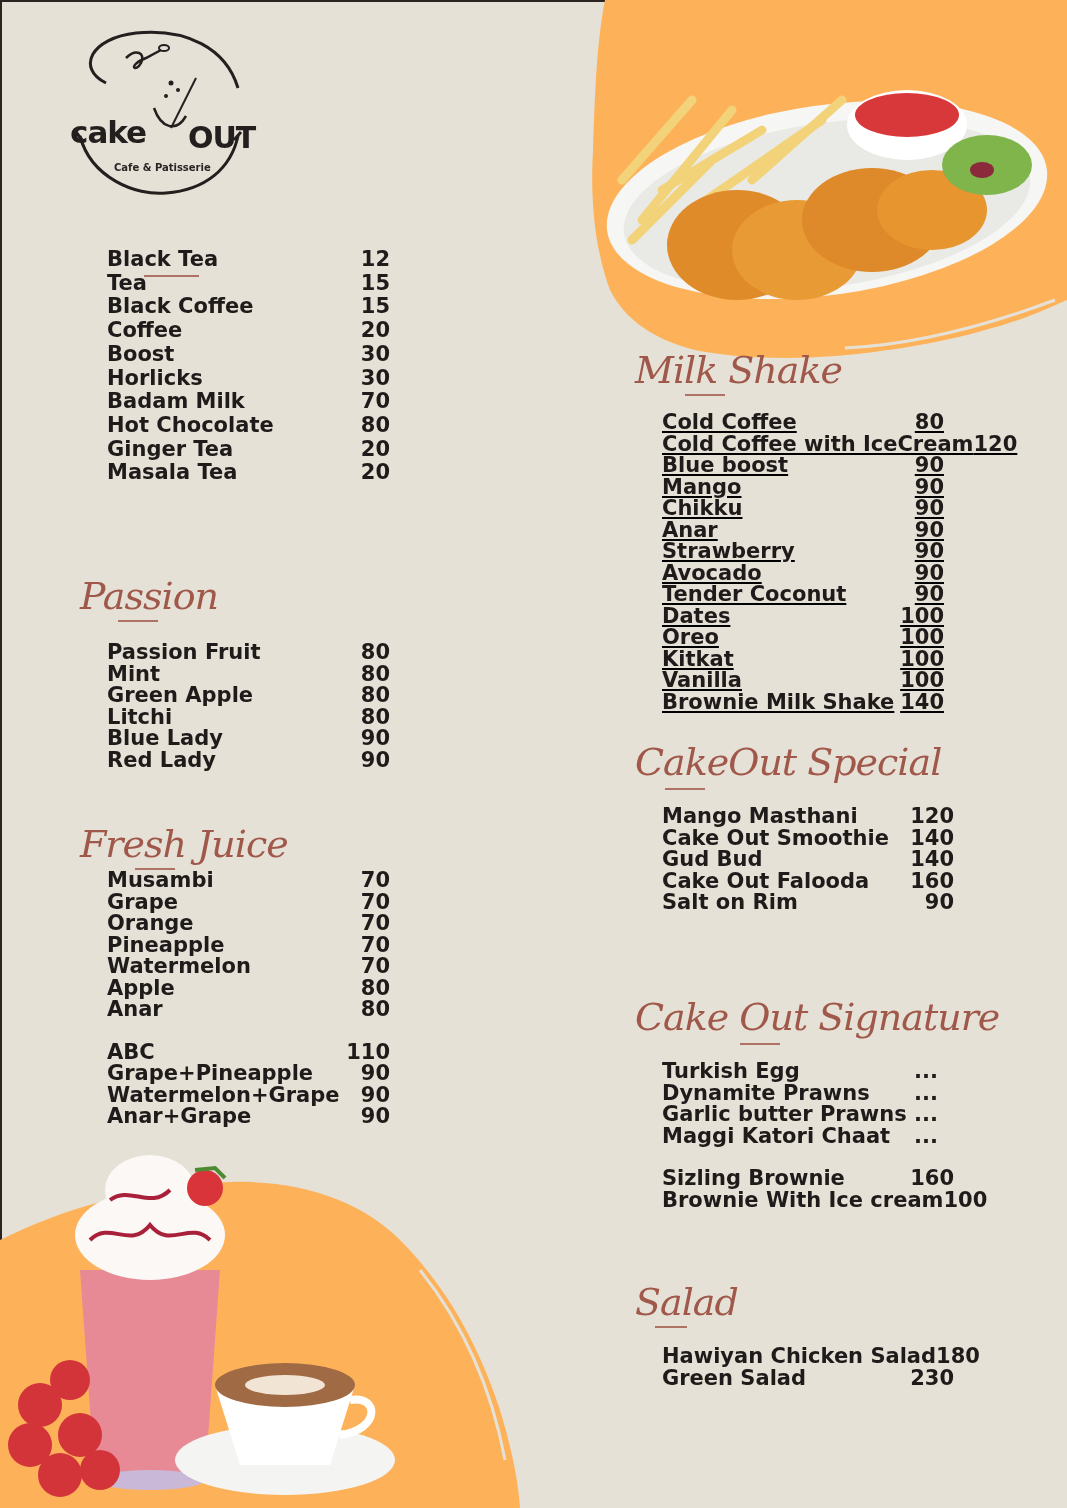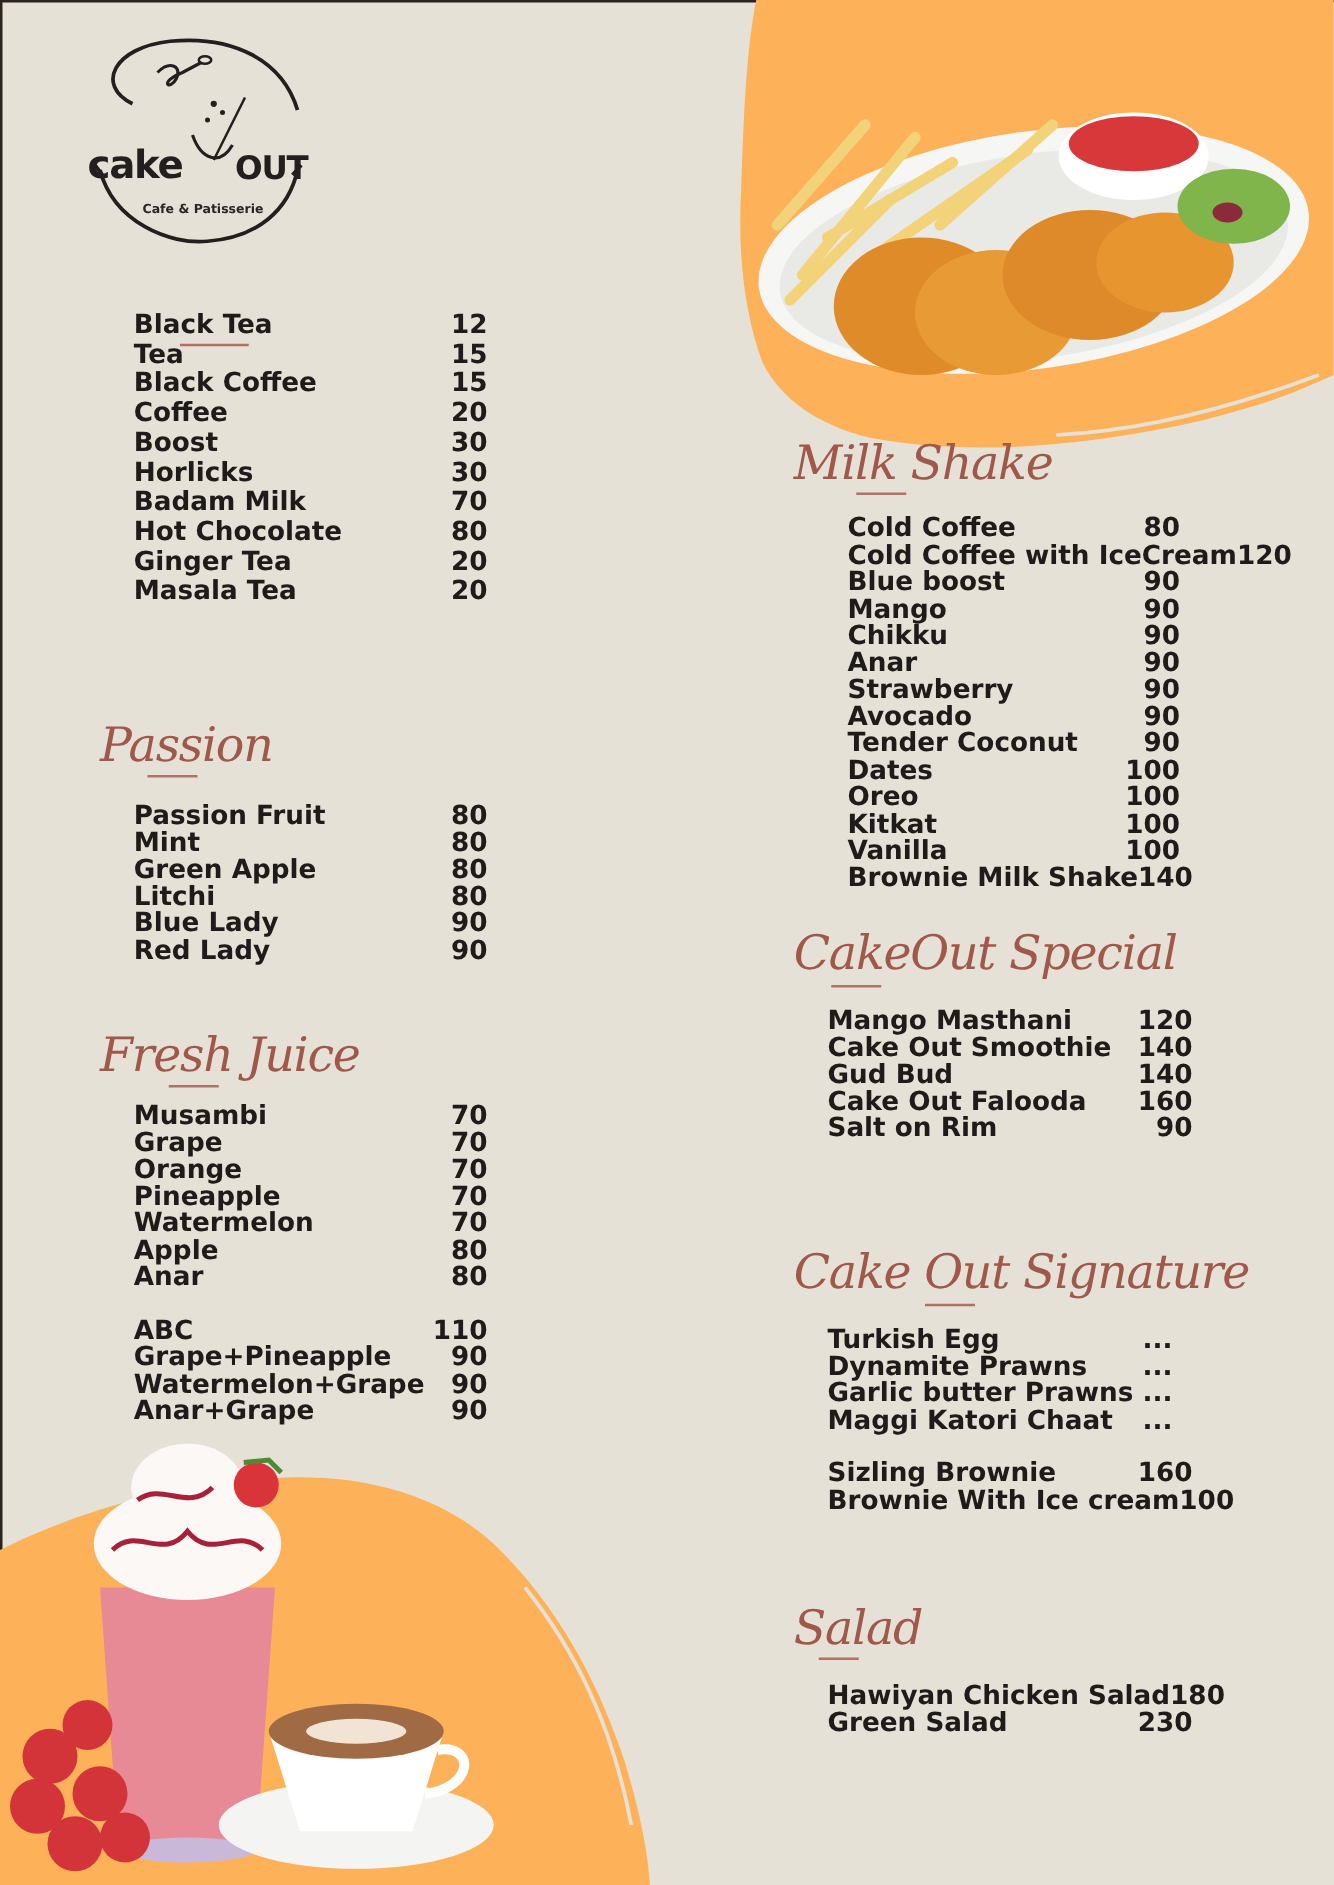--- a/index.html
+++ b/index.html
@@ -69,21 +69,21 @@
     <path d="M10,104 L16,112 M168,112 L175,104" stroke="#231f1e" stroke-width="3"></path>
     <path d="M60,30 C70,20 80,25 75,35 C70,45 60,38 80,30 L95,22" stroke="#231f1e" stroke-width="2.5" fill="none"></path>
     <ellipse cx="98" cy="20" rx="5" ry="3" stroke="#231f1e" stroke-width="2" fill="none"></ellipse>
     <path d="M88,80 C95,100 110,105 120,88" stroke="#231f1e" stroke-width="2.5" fill="none"></path>
     <path d="M105,100 L130,50" stroke="#231f1e" stroke-width="2"></path>
     <circle cx="105" cy="55" r="2.5" fill="#231f1e"></circle>
     <circle cx="112" cy="62" r="2" fill="#231f1e"></circle>
     <circle cx="100" cy="68" r="2" fill="#231f1e"></circle>
   </svg>
   <span class="logo-word" style="left:4px;">cake</span>
-  <span class="logo-word" style="left:122px;font-size:26px;top:92px;">OUT</span>
+  <span class="logo-word" style="left:122px;font-size:30px;top:92px;">OUT</span>
   <span class="logo-sub">Cafe &amp; Patisserie</span>
 </div>
 
 <div class="photo" style="left:602px;top:70px;width:450px;height:240px;">
   <svg width="450" height="240" viewBox="0 0 450 240">
     <ellipse cx="225" cy="130" rx="222" ry="95" fill="#f6f6f4" transform="rotate(-8 225 130)"></ellipse>
     <ellipse cx="225" cy="135" rx="205" ry="82" fill="#e9e9e6" transform="rotate(-8 225 135)"></ellipse>
     <g stroke="#f3d37a" stroke-width="9" stroke-linecap="round">
       <line x1="20" y1="110" x2="90" y2="30"></line>
       <line x1="40" y1="150" x2="130" y2="40"></line>
@@ -208,21 +208,21 @@
         <span class="price">90</span>
       </li>
   </ul>
 </div>
 
 <div class="section" style="left:80px;top:822px;width:310px;">
   <div class="section-title">
     <span>Fresh Juice</span>
     <span class="underline" style="left:55px;top:46px;width:40px;"></span>
   </div>
-  <ul class="items" style="margin-left:27px;margin-top:16px;line-height:21.5px;">
+  <ul class="items" style="margin-left:27px;margin-top:4px;line-height:21.5px;">
     <li class="item">
         <span>Musambi</span>
         <span class="price">70</span>
       </li>
     <li class="item">
         <span>Grape</span>
         <span class="price">70</span>
       </li>
     <li class="item">
         <span>Orange</span>
@@ -262,21 +262,21 @@
         <span class="price">90</span>
       </li>
   </ul>
 </div>
 
 <div class="section" style="left:635px;top:348px;width:309px;">
   <div class="section-title">
     <span>Milk Shake</span>
     <span class="underline" style="left:50px;top:46px;width:40px;"></span>
   </div>
-  <ul class="items" style="margin-left:43px;margin-top:20px;line-height:21.5px;">
+  <ul class="items" style="margin-left:27px;margin-top:20px;line-height:21.5px;text-decoration:underline;">
     <li class="item">
         <span>Cold Coffee</span>
         <span class="price">80</span>
       </li>
     <li class="item">
         <span>Cold Coffee with IceCream</span>
         <span class="price">120</span>
       </li>
     <li class="item">
         <span>Blue boost</span>

